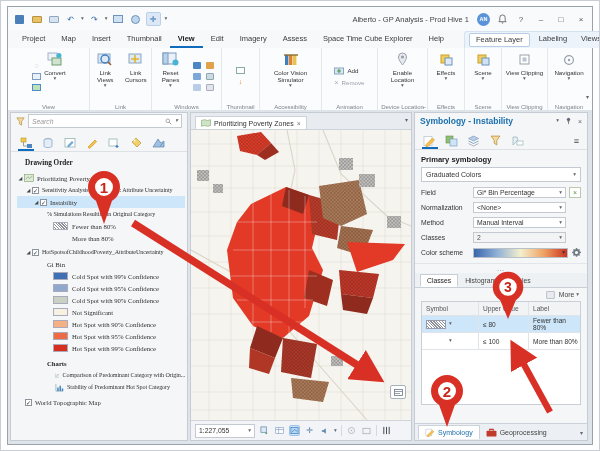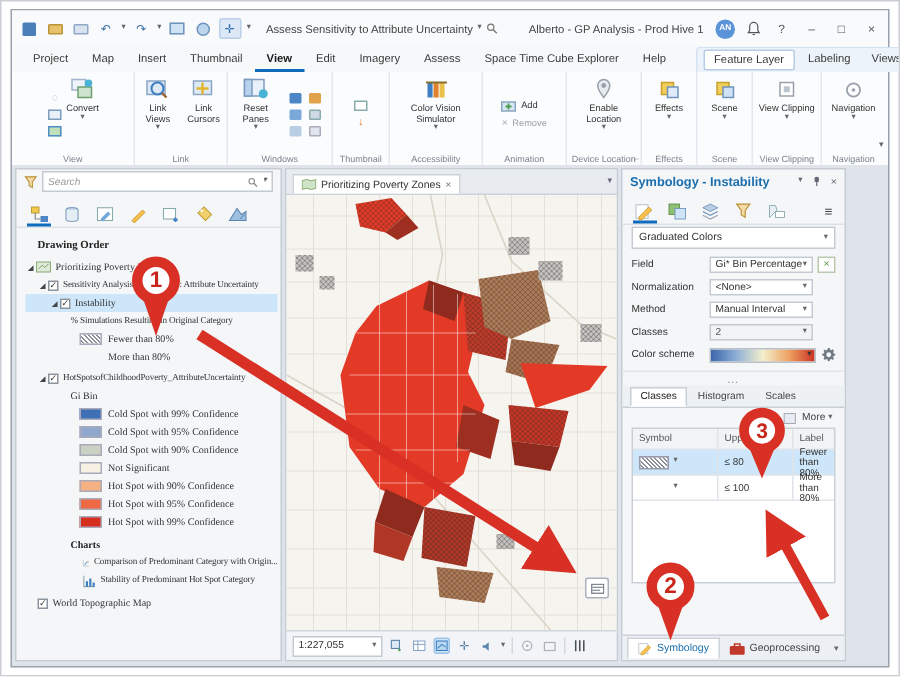--- a/index.html
+++ b/index.html
@@ -32,21 +32,21 @@
   .minicol{display:flex;flex-direction:column;gap:2px;justify-content:center;}
   .mini{width:11px;height:9px;display:flex;align-items:center;justify-content:center;font-size:7px;}
   .sq{display:inline-block;box-sizing:border-box;}
   .launcher{position:absolute;right:1px;bottom:0;font-size:6px;color:#889;}
   .ribchev{position:absolute;right:3px;bottom:10px;font-size:6px;color:#667;}
   
   .main{position:absolute;top:103px;left:0;right:0;bottom:0;background:#dfe4ea;}
   .panel{position:absolute;top:2px;bottom:3px;background:#f4f6f8;border:1px solid #c5ccd4;box-sizing:border-box;}
   #contents-panel{left:2px;width:178px;}
   #map-panel{left:182px;width:222px;background:#eef1f5;}
-  #symbology-panel{left:406px;width:150px;}
+  #symbology-panel{left:406px;width:174px;}
   .phead{height:16px;display:flex;align-items:center;padding:0 5px;font-size:8.5px;color:#333;}
   .phead .pctl{margin-left:auto;display:flex;gap:6px;align-items:center;color:#667;font-size:7px;}
   .searchrow{display:flex;align-items:center;gap:3px;padding:1px 5px 3px;}
   .searchbox{flex:1;height:12px;background:#fff;border:1px solid #c3cad2;display:flex;align-items:center;padding:0 3px;font-size:6.8px;color:#999;font-style:italic;}
   .ptools{display:flex;align-items:center;gap:8px;padding:3px 8px 0;border-bottom:1px solid #dde1e6;position:relative;height:17px;box-sizing:content-box;}
   .ptools .sel-underline{position:absolute;left:7px;bottom:0;width:16px;height:2px;background:#0f6cbd;}
   .tool{width:14px;height:13px;display:flex;align-items:center;justify-content:center;}
   
   .treewrap{padding:5px 2px 0 6px;font-size:6.7px;color:#333;font-family:Liberation Serif, serif;}
   .sechead{font-size:7.2px;color:#222;font-weight:bold;margin:2px 0 5px 8px;}
@@ -122,28 +122,20 @@
           <span class="chev">▾</span>
       <span class="qi">
             <span class="sq" style="width:10px;height:8px;background:#cfe3f5;border:1px solid #6f94bb;"></span>
           </span>
       <span class="qi">
             <span class="sq" style="width:9px;height:9px;background:#bcd6ee;border-radius:50%;border:1px solid #6f94bb;"></span>
           </span>
       <span class="qi sel" style="color:#2d6db3;">✛</span>
       <span class="chev">▾</span>
     </div>
-    <div class="search">
-      <span>Assess Sensitivity to Attribute Uncertainty</span>
-      <span class="chev">▾</span>
-      <svg class="i" width="8" height="8" viewBox="0 0 10 10">
-            <circle cx="4" cy="4" r="2.6" fill="none" stroke="#777" stroke-width="1"></circle>
-            <path d="M6 6L9 9" stroke="#777" stroke-width="1.2"></path>
-          </svg>
-    </div>
     <div class="tb-right">
       <span>Alberto - GP Analysis - Prod Hive 1</span>
       <span class="avatar">AN</span>
       <svg class="i" width="9" height="10" viewBox="0 0 10 11">
             <path d="M5 1a3 3 0 013 3v3l1 1.5H1L2 7V4a3 3 0 013-3z" fill="none" stroke="#555" stroke-width="0.9"></path>
             <path d="M4 9.5a1 1 0 002 0z" fill="#555"></path>
           </svg>
       <span class="winbtn">?</span>
       <span class="winbtn">–</span>
       <span class="winbtn">□</span>
@@ -719,20 +711,21 @@
         <span class="tool">
               <svg width="13" height="12" viewBox="0 0 13 12">
                 <path d="M2 10L7 5l-1-3H2z" fill="#e8eef5" stroke="#8aa" stroke-width="0.6"></path>
                 <rect x="6" y="6" width="6" height="4" fill="#fff" stroke="#8aa" stroke-width="0.6"></rect>
               </svg>
             </span>
         <span style="margin-left:auto;color:#444;font-size:9px;">≡</span>
         <span class="sel-underline"></span>
       </div>
 
+      <div style="padding:5px 6px 2px;font-size:7.6px;color:#222;font-weight:bold;">Primary symbology</div>
       <div class="bigddl">
         <span>Graduated Colors</span>
         <span class="chev">▾</span>
       </div>
 
       <div class="fieldrow" style="margin-top:3px;">
         <span class="lab">Field</span>
         <span class="ddl">
               <span>Gi* Bin Percentage</span>
               <span class="chev">▾</span>

